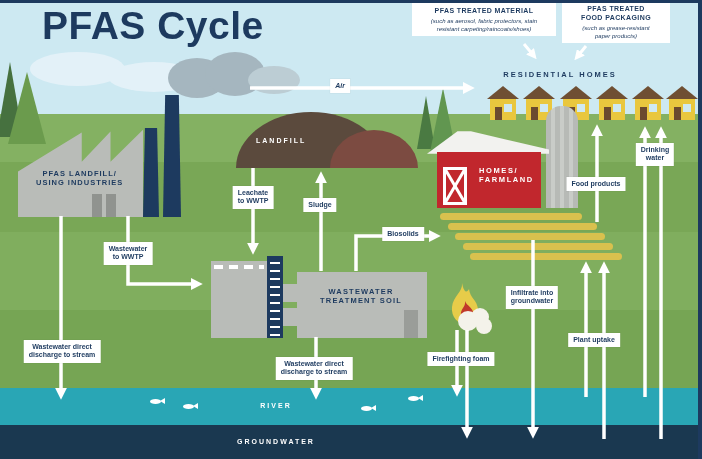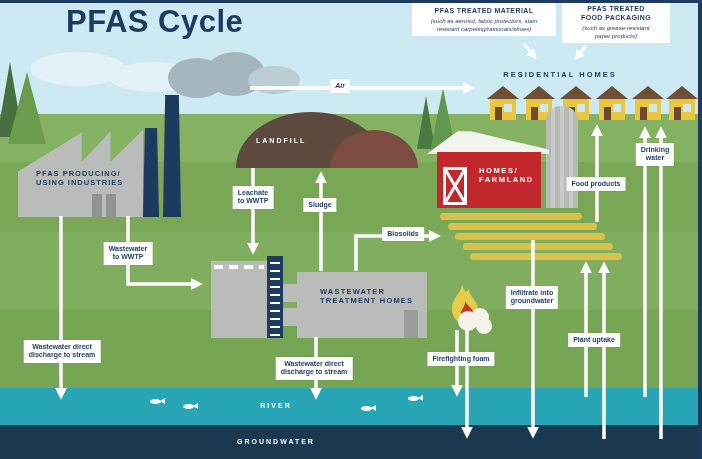--- a/index.html
+++ b/index.html
@@ -55,23 +55,23 @@
     background:repeating-linear-gradient(to bottom,#1d3a5f 0 6px,#ffffff 6px 8px);
     border-left:3px solid #1d3a5f;border-right:3px solid #1d3a5f;}
   .conn{background:#b9bcb8;}
   .wwtp-main{left:297px;top:272px;width:130px;height:66px;background:#b9bcb8;}
   .wwtp-dark{left:404px;top:310px;width:14px;height:28px;background:#9a9d99;}
   
   .fish{width:11px;height:5px;background:#fff;border-radius:50%;}
   .fish::after{content:"";position:absolute;right:-4px;top:-1px;width:0;height:0;
     border-top:3.5px solid transparent;border-bottom:3.5px solid transparent;border-right:5px solid #fff;}
   
-  .scene-text{color:#1d3a5f;font-weight:bold;white-space:pre-line;line-height:1.25;}
+  .scene-text{color:#1d3a5f;font-weight:bold;white-space:pre-line;line-height:1.25;text-align:center;}
   .white-text{color:#ffffff;font-weight:bold;white-space:pre-line;line-height:1.25;}
-  .title{left:42px;top:4px;font-size:31px;font-weight:800;color:#1d3a5f;letter-spacing:.5px;margin-left:24px;}
+  .title{left:42px;top:4px;font-size:39px;font-weight:800;color:#1d3a5f;letter-spacing:.5px;}
   .lbl{background:#ffffff;color:#1d3a5f;font-weight:bold;font-size:7px;line-height:1.2;
     padding:3px 5px;text-align:center;white-space:pre-line;transform:translateX(-50%);
     box-shadow:0 0 0 .5px rgba(0,0,0,.05);}
   .callout{background:#ffffff;text-align:center;padding:4px 4px 3px;}
   .callout .ct{color:#1d3a5f;font-weight:bold;font-size:7px;letter-spacing:.4px;white-space:pre-line;line-height:1.3;}
   .callout .cs{color:#1d3a5f;font-style:italic;font-size:6px;white-space:pre-line;line-height:1.35;margin-top:2px;}
   svg.connectors{position:absolute;left:0;top:0;z-index:5;pointer-events:none;}
   .z6{z-index:6;}
   .z2{z-index:2;}
 </style>
@@ -100,21 +100,21 @@
   <div class="abs tree" style="left:430px;top:88px;border-left:13px solid transparent;border-right:13px solid transparent;border-bottom:64px solid #619650;"></div>
 
   <div class="abs factory-body"></div>
   <div class="abs fwin" style="left:92px;top:194px;"></div>
   <div class="abs fwin" style="left:106px;top:194px;"></div>
   <div class="abs stack" style="left:143px;top:128px;width:16px;height:89px;"></div>
   <div class="abs stack" style="left:163px;top:95px;width:18px;height:122px;"></div>
   <div class="abs smoke" style="left:168px;top:58px;width:58px;height:40px;"></div>
   <div class="abs smoke" style="left:205px;top:52px;width:60px;height:44px;"></div>
   <div class="abs smoke2" style="left:248px;top:66px;width:52px;height:28px;"></div>
-  <div class="abs scene-text" style="left:36px;top:169px;font-size:7.5px;letter-spacing:1px;">PFAS PRODUCING/
+  <div class="abs scene-text" style="left:36px;top:169px;font-size:7.5px;letter-spacing:1px;">PFAS LANDFILL/
 USING INDUSTRIES</div>
 
   <div class="abs mound" style="left:236px;top:112px;width:150px;height:56px;background:#5b4a3d;"></div>
   <div class="abs mound" style="left:330px;top:130px;width:88px;height:38px;background:#7c4b41;"></div>
   <div class="abs white-text" style="left:256px;top:137px;font-size:7px;letter-spacing:2px;">LANDFILL</div>
 
   <div class="abs house" style="left:488px;">
       <div class="roof"></div>
       <div class="hbody"></div>
       <div class="hwin"></div>
@@ -170,21 +170,21 @@
 
   <div class="abs wwtp-left">
       <div class="battlement"></div>
     </div>
   <div class="abs ladder"></div>
   <div class="abs conn" style="left:283px;top:284px;width:14px;height:18px;"></div>
   <div class="abs conn" style="left:283px;top:308px;width:14px;height:18px;"></div>
   <div class="abs wwtp-main"></div>
   <div class="abs wwtp-dark"></div>
   <div class="abs scene-text" style="left:320px;top:287px;font-size:7.5px;letter-spacing:1.2px;">WASTEWATER
-TREATMENT HOMES</div>
+TREATMENT SOIL</div>
 
   <svg class="abs z2" style="left:446px;top:281px;" width="48" height="56">
     <path d="M16,2 C17,11 7,15 6,26 C5,36 12,43 19,43 C28,43 33,36 32,28 C31,19 24,17 23,8 C21,12 18,12 16,2 Z" fill="#e7cc49"></path>
     <path d="M19,20 C20,26 14,28 15,34 C16,39 20,41 23,40 C27,39 28,35 27,31 C26,26 21,25 19,20 Z" fill="#c0392b"></path>
     <circle cx="22" cy="40" r="10" fill="#f4f2ea"></circle>
     <circle cx="34" cy="36" r="9" fill="#f4f2ea"></circle>
     <circle cx="38" cy="45" r="8" fill="#f4f2ea"></circle>
   </svg>
 
   <div class="abs fish" style="left:150px;top:399px;"></div>

